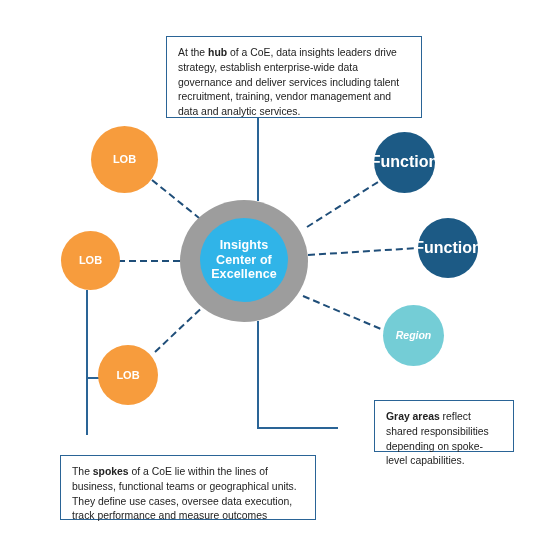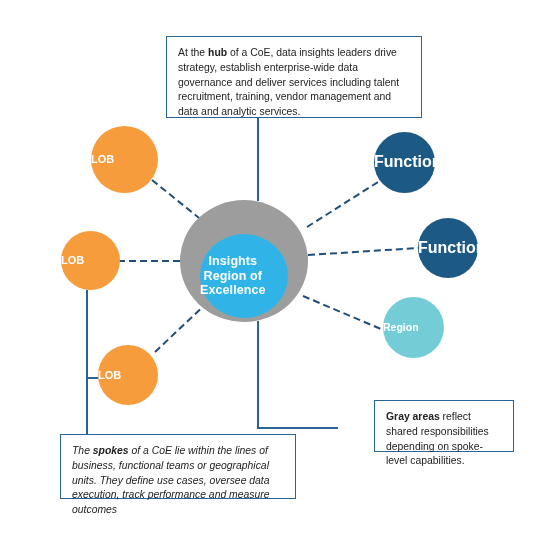--- a/index.html
+++ b/index.html
@@ -24,20 +24,21 @@
     top: 0;
     width: 556px;
     height: 542px;
   }
   
   .node {
     position: absolute;
     border-radius: 50%;
     display: flex;
     align-items: center;
+    justify-content: center;
     text-align: center;
     color: #ffffff;
     font-weight: bold;
     line-height: 1.18;
     box-sizing: border-box;
   }
   .ring {
     position: absolute;
     border-radius: 50%;
     background: #9d9d9d;
@@ -96,24 +97,24 @@
       <line x1="118" y1="261" x2="181" y2="261"></line>
       <line x1="155" y1="352" x2="210" y2="300"></line>
       <line x1="307" y1="227" x2="378" y2="182"></line>
       <line x1="308" y1="255" x2="418" y2="248"></line>
       <line x1="303" y1="296" x2="388" y2="332"></line>
     </g>
   </svg>
 
   <div class="ring" style="left:180px; top:200px; width:128px; height:122px;"></div>
 
-  <div class="node hub" style="left:200px; top:234px; width:88px; height:84px;">
+  <div class="node hub" style="left:200px; top:218px; width:88px; height:84px;">
     <div>
       <div>Insights</div>
-      <div>Region of</div>
+      <div>Center of</div>
       <div>Excellence</div>
     </div>
   </div>
 
   <div class="node lob" style="left:91px; top:126px; width:67px; height:67px;">
     <span>LOB</span>
   </div>
 
   <div class="node lob" style="left:61px; top:231px; width:59px; height:59px;">
     <span>LOB</span>
@@ -124,31 +125,31 @@
   </div>
 
   <div class="node fn" style="left:374px; top:132px; width:61px; height:61px;">
     <span>Function</span>
   </div>
 
   <div class="node fn" style="left:418px; top:218px; width:60px; height:60px;">
     <span>Function</span>
   </div>
 
-  <div class="node region" style="left:383px; top:297px; width:61px; height:61px;">
+  <div class="node region" style="left:383px; top:305px; width:61px; height:61px;font-style:italic;">
     <span>Region</span>
   </div>
 
   <div class="callout" style="left:130px; top:36px; width:256px; height:82px;">
     <div class="inner">
       <span>At the </span><b>hub</b><span> of a CoE, data insights leaders drive strategy, establish enterprise-wide data governance and deliver services including talent recruitment, training, vendor management and data and analytic services.</span>
     </div>
   </div>
 
-  <div class="callout" style="left:24px; top:434px; width:236px; height:65px;font-style:italic;">
+  <div class="callout" style="left:24px; top:455px; width:256px; height:65px;">
     <div class="inner">
       <span>The </span><b>spokes</b><span> of a CoE lie within the lines of business, functional teams or geographical units. They define use cases, oversee data execution, track performance and measure outcomes</span>
     </div>
   </div>
 
   <div class="callout" style="left:338px; top:400px; width:140px; height:52px;">
     <div class="inner">
       <span></span><b>Gray areas</b><span> reflect shared responsibilities depending on spoke-level capabilities.</span>
     </div>
   </div>

